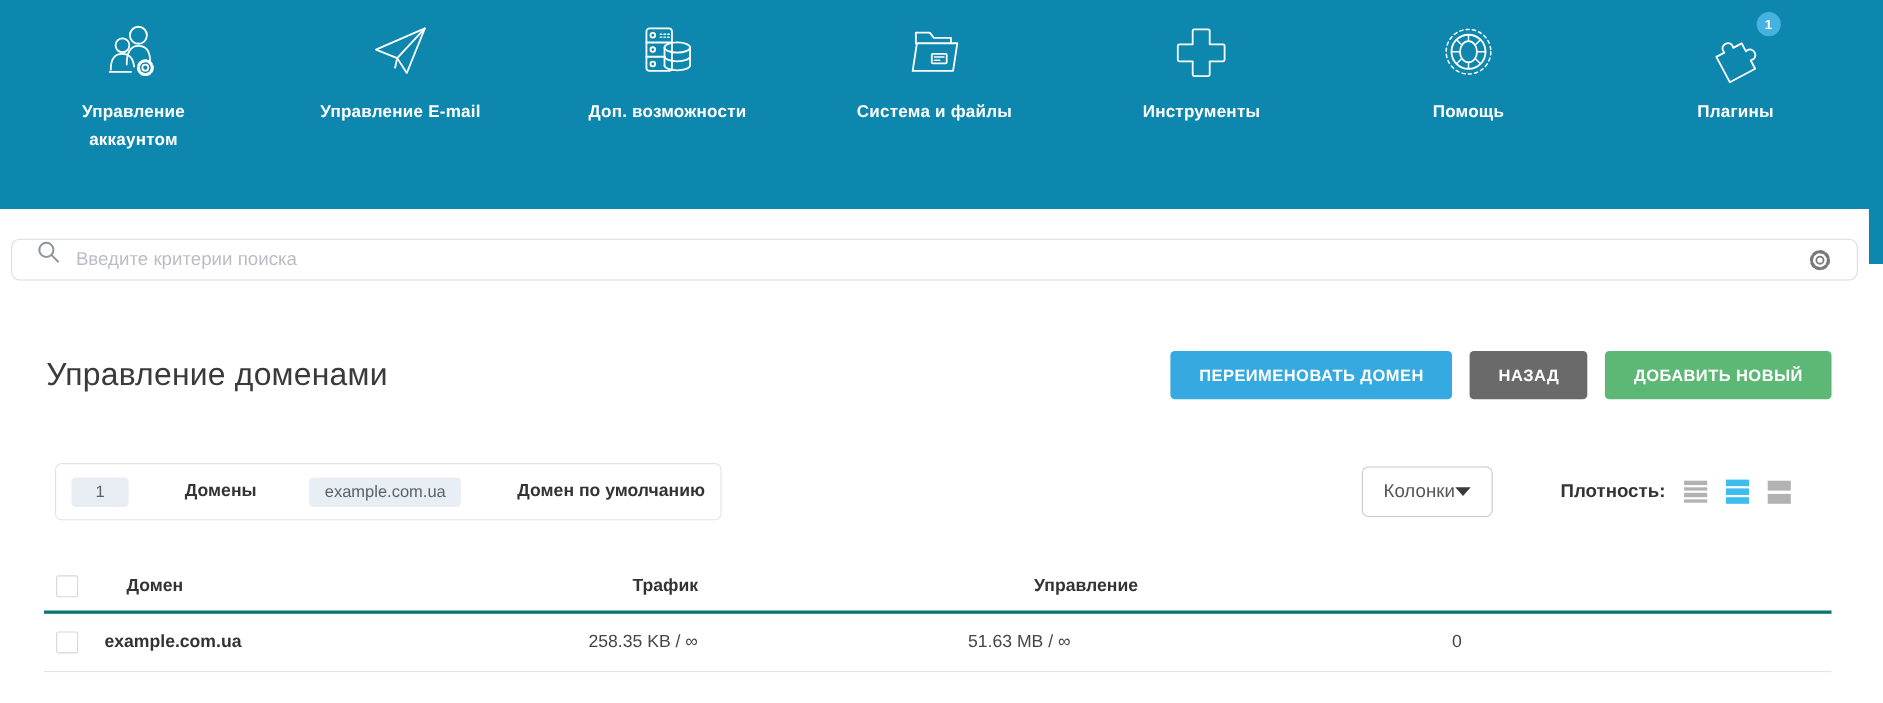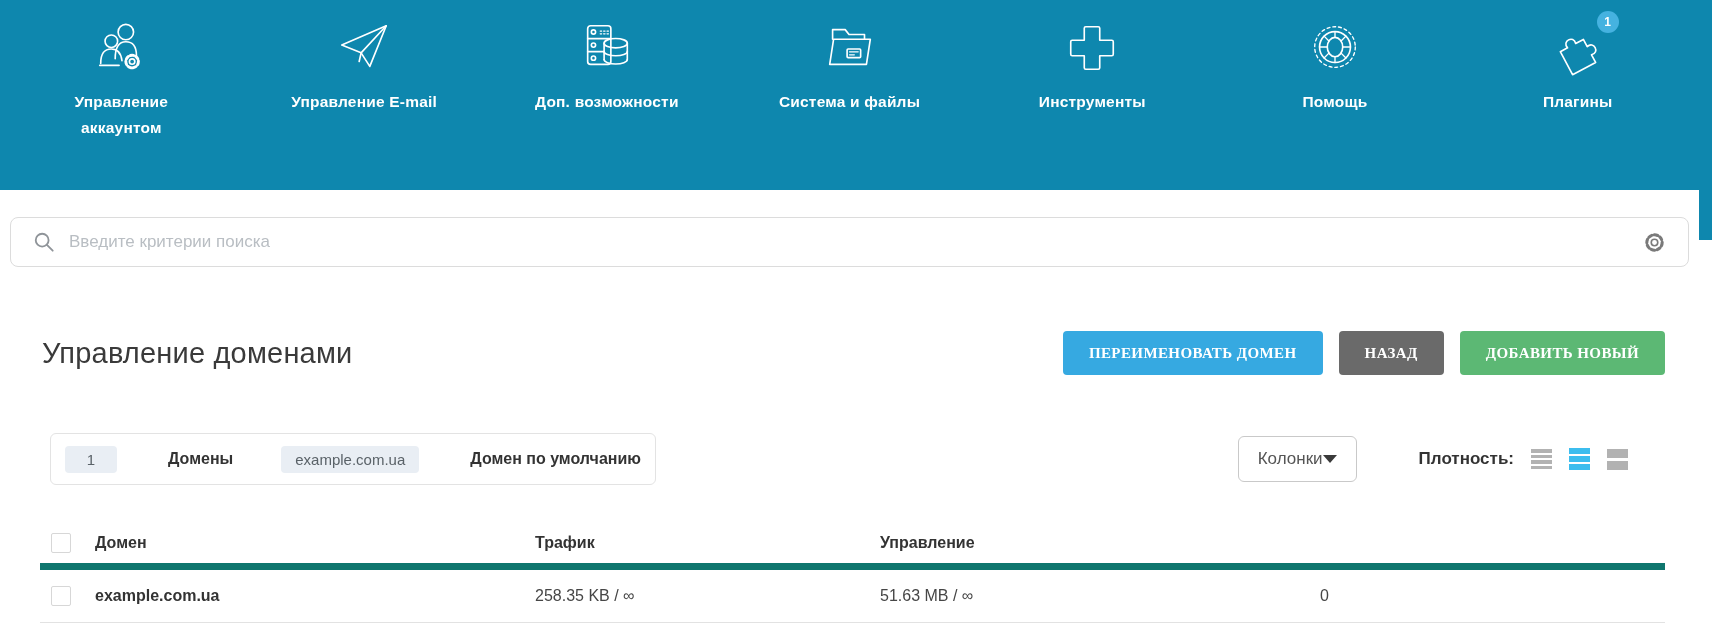--- a/index.html
+++ b/index.html
@@ -47,41 +47,41 @@
   .nav-label{
     margin-top:10px;color:#ffffff;font-size:15.5px;font-weight:bold;
     text-align:center;line-height:26px;max-width:170px;letter-spacing:.2px;
   }
   
   .panel{
     position:absolute;top:190px;left:0;right:13px;bottom:0;
     background:#ffffff;border-top-right-radius:10px;
   }
   .searchbar{
-    margin:27px 10px 0;height:50px;border:1px solid #dcdcdc;border-radius:8px;
-    display:flex;align-items:center;padding:0 22px;gap:14px;background:#fff;
+    margin:27px 10px 0;height:38px;border:1px solid #dcdcdc;border-radius:8px;
+    display:flex;padding:0 22px;gap:14px;background:#fff;
   }
   .searchbar input{
     flex:1;border:none;outline:none;font-size:17px;color:#555;
     font-family:"Liberation Sans","DejaVu Sans",sans-serif;background:transparent;
   }
   .searchbar input::placeholder{color:#b9bec3;}
   .icon-plain{stroke:#8f9499;fill:none;stroke-width:2;stroke-linecap:round;}
   .gear-btn{cursor:pointer;display:flex;align-items:center;}
   .gear-btn svg{stroke:#7a7a7a;fill:none;stroke-linecap:round;}
   
   .title-row{
     display:flex;justify-content:space-between;align-items:center;
     margin:63px 34px 0 42px;height:46px;
   }
   .page-title{font-size:29px;font-weight:400;color:#3a3a3a;letter-spacing:.2px;}
   .actions{display:flex;gap:16px;}
   .btn{
     height:44px;border:none;border-radius:4px;color:#fff;
-    font-family:Liberation Serif, serif;
+    font-family:Liberation Sans, sans-serif;
     font-size:15px;font-weight:bold;letter-spacing:.4px;
     padding:0 26px;cursor:pointer;white-space:nowrap;
   }
   .btn-rename{background:var(--rename-button-bg);}
   .btn-add{background:var(--add-button-bg);}
   .btn-back{background:var(--back-button-bg);}
   
   .toolbar-row{
     display:flex;justify-content:space-between;align-items:center;
     margin:57px 71px 0 50px;
@@ -114,21 +114,21 @@
   .density-normal span{height:6px;margin-bottom:2px;}
   .density-comfort span{height:9px;margin-bottom:3px;}
   .density span:last-child{margin-bottom:0;}
   .density.active span{background:var(--density-active);}
   
   .table{margin:38px 34px 0 40px;}
   .trow{
     display:grid;grid-template-columns:55px 440px 345px 440px 1fr;
     align-items:center;
   }
-  .thead{height:47px;border-bottom:7px solid #0f766e;}
+  .thead{height:47px;border-bottom:3px solid #0f766e;gap:20px;}
   .thead .cell{font-size:16px;font-weight:bold;color:#333;}
   .tdata{height:53px;border-bottom:1px solid #e2e2e2;}
   .tdata .cell{font-size:16px;color:#464646;}
   .tdata .cell-domain{font-weight:bold;color:#333;}
   .checkbox{
     width:20px;height:20px;border:1px solid #d7d7d7;border-radius:2px;
     background:#fff;margin-left:11px;cursor:pointer;
   }
 </style>
 </head>

